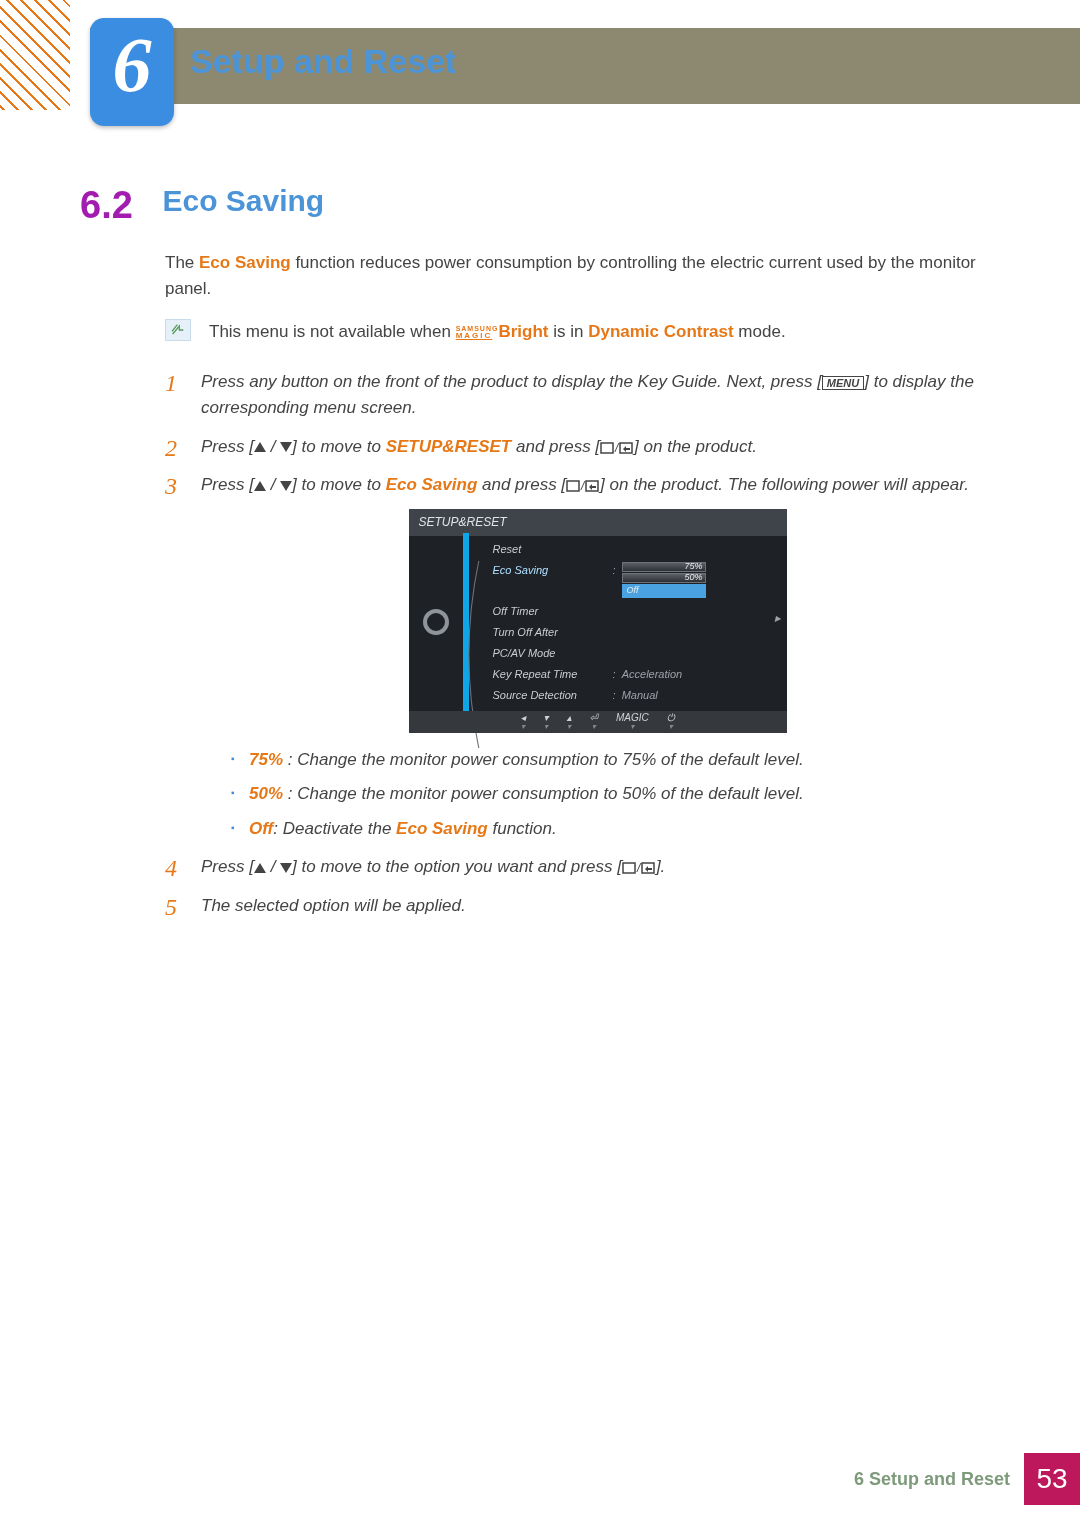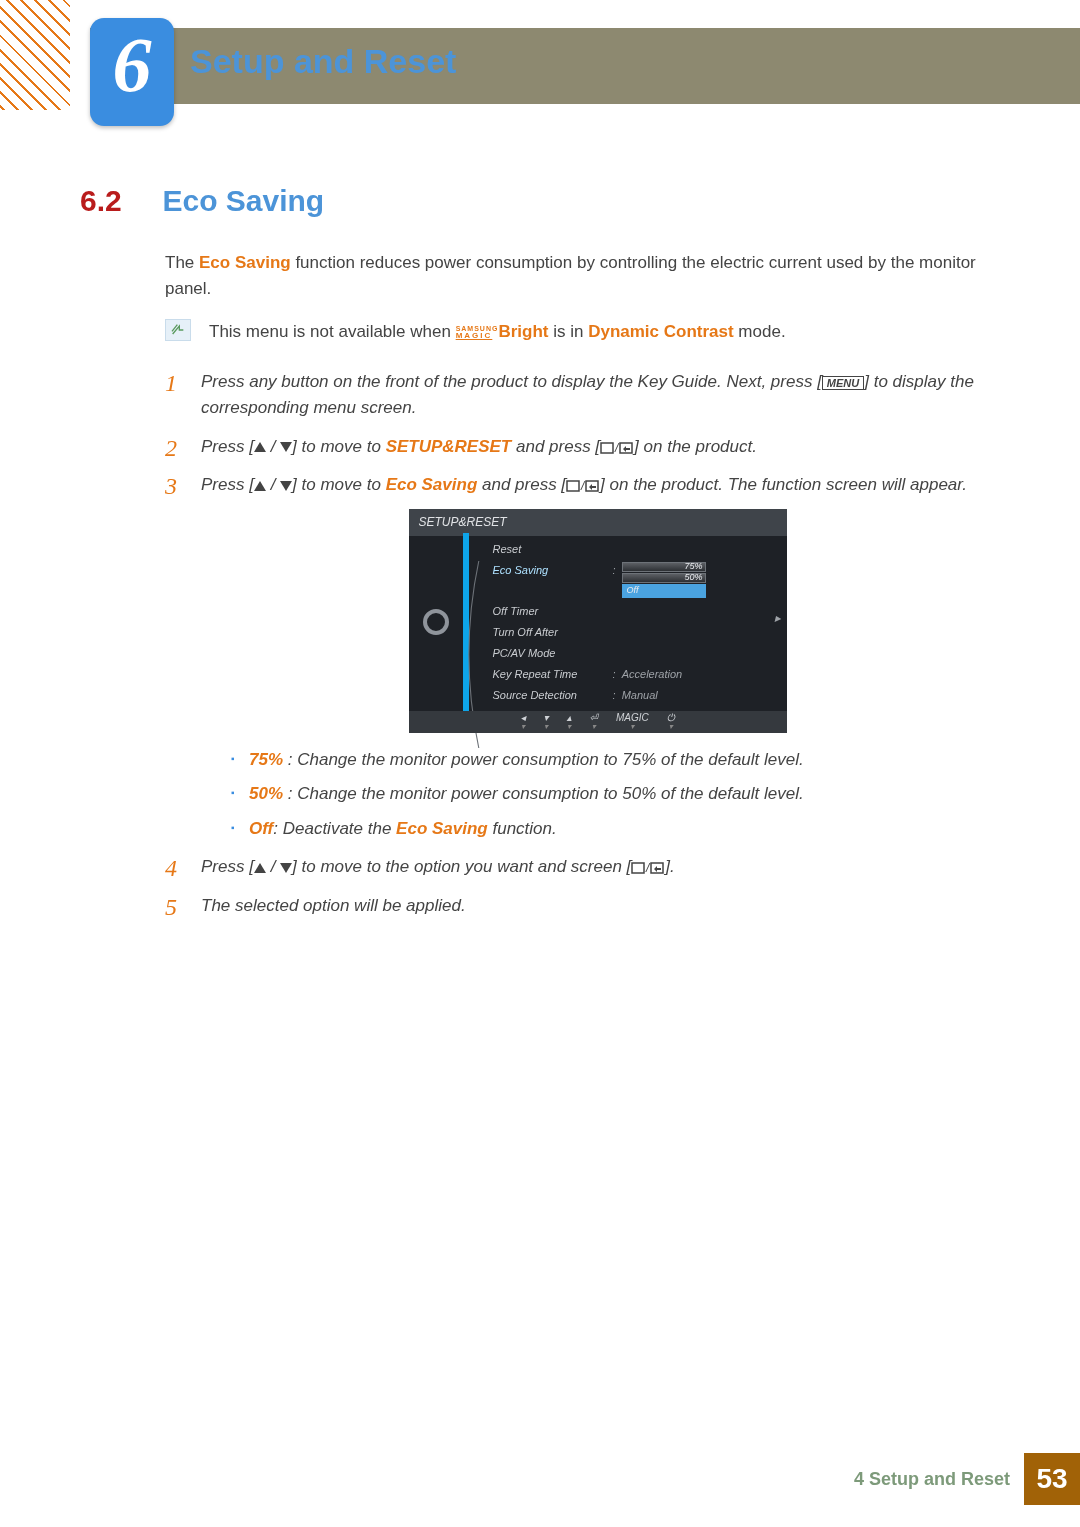--- a/index.html
+++ b/index.html
@@ -12,21 +12,21 @@
     background: repeating-linear-gradient(45deg, #e67817 0 2px, transparent 2px 10px);
   }
   
   .hdr-bar { position:absolute; left:90px; right:0; top:28px; height:76px; background:#8d8970; }
   .chapter-tab { position:absolute; left:90px; top:18px; width:84px; height:108px; border-radius:14px; background:#3a8de0; box-shadow:0 2px 4px rgba(0,0,0,.25); }
   .chapter-num { position:absolute; left:98px; top:20px; width:68px; text-align:center; font-size:78px; font-weight:700; color:#fff; font-style:italic; font-family:"Times New Roman",serif;}
   .chapter-title { position:absolute; left:190px; top:42px; font-size:34px; font-weight:700; color:#4c94d8; }
 
   
   .sec-row { position:absolute; left:80px; top:184px; right:60px; }
-  .sec-num { display:inline-block; width:78px; font-size:30px; font-weight:700; color:#b91c1c; vertical-align:top;}
+  .sec-num { display:inline-block; width:78px; font-size:38px; font-weight:700; color:#a21caf; vertical-align:top;}
   .sec-title { display:inline-block; font-size:30px; font-weight:700; color:#4c94d8; }
 
   .body { position:absolute; left:165px; right:86px; top:250px; font-size:17px; line-height:1.55; color:#444;}
   .body p { margin-bottom:12px; }
   .body b.orange, .orange { color:#e67817; font-weight:700; }
   .body .menu-btn { border:1px solid #444; padding:0 4px; font-size:11px; font-weight:700; }
 
   .note-row { display:flex; gap:18px; margin:16px 0 24px 0; }
   .note-icon { width:26px; height:22px; background:#e6f0f8; border:1px solid #c9dceb; display:flex; align-items:center; justify-content:center;}
   .note-icon svg { width:16px; height:16px; }
@@ -69,21 +69,21 @@
   .osd-nav span { font-size:10px; color:#cfd2d6; display:flex; flex-direction:column; align-items:center; line-height:1;}
   .osd-nav span::after{ content:"\25BE"; font-size:8px; color:#888;}
 
   ul.opts { list-style:none; margin:6px 0 12px 30px;}
   ul.opts li { position:relative; padding-left:18px; margin-bottom:8px;}
   ul.opts li::before { content:"\25AA"; position:absolute; left:0; top:4px; color:#3a8de0; font-size:10px;}
 
   
   .footer { position:absolute; right:0; bottom:22px; display:flex; align-items:center;}
   .footer .txt { font-size:18px; font-weight:700; color:#7d9a7a; margin-right:14px;}
-  .footer .pageno { width:56px; height:52px; background:#a16207; color:#fff; font-size:28px; font-weight:700; display:flex; align-items:center; justify-content:center;}
+  .footer .pageno { width:56px; height:52px; background:#be185d; color:#fff; font-size:28px; font-weight:400; display:flex; align-items:center; justify-content:center;}
 </style>
 </head>
 <body>
 
 <div class="page">
   <div class="stripes"></div>
   <div class="hdr-bar"></div>
   <div class="chapter-tab"></div>
   <div class="chapter-num">6</div>
   <div class="chapter-title">Setup and Reset</div>
@@ -122,21 +122,21 @@
               <rect x="20" y="2" width="12" height="10" fill="none" stroke="#444" stroke-width="1.5"></rect>
               <path d="M30 7 L26 7 L26 5 L23 8 L26 11 L26 9 L30 9" fill="#444"></path>
             </svg></span><span>] on the product.</span>
       </li>
       <li>
         <span>Press [</span><span class="tri-up"></span> / <span class="tri-down"></span><span>] to move to </span><b class="orange">Eco Saving</b><span> and press [</span><span class="enter-ico"><svg width="34" height="14">
               <rect x="1" y="2" width="12" height="10" fill="none" stroke="#444" stroke-width="1.5"></rect>
               <text x="15" y="11" font-size="12" fill="#444">/</text>
               <rect x="20" y="2" width="12" height="10" fill="none" stroke="#444" stroke-width="1.5"></rect>
               <path d="M30 7 L26 7 L26 5 L23 8 L26 11 L26 9 L30 9" fill="#444"></path>
-            </svg></span><span>] on the product. The function screen will appear.</span>
+            </svg></span><span>] on the product. The following power will appear.</span>
 
         <div class="osd">
           <div class="osd-title">SETUP&amp;RESET</div>
           <div class="osd-body">
             <div class="osd-left">
                 <div class="gear"></div>
               </div>
             <div class="osd-menu">
               <svg class="curve" viewBox="0 0 20 170" preserveAspectRatio="none">
                   <path d="M18 0 Q0 85 18 170" stroke="#6d7278" fill="none"></path>
@@ -194,28 +194,28 @@
           </div>
         </div>
 
         <ul class="opts">
           <li><b class="orange">75%</b><span> : Change the monitor power consumption to 75% of the default level.</span></li>
           <li><b class="orange">50%</b><span> : Change the monitor power consumption to 50% of the default level.</span></li>
           <li><b class="orange">Off</b><span>: Deactivate the </span><b class="orange">Eco Saving</b><span> function.</span></li>
         </ul>
       </li>
       <li>
-        <span>Press [</span><span class="tri-up"></span> / <span class="tri-down"></span><span>] to move to the option you want and screen [</span><span class="enter-ico"><svg width="34" height="14">
+        <span>Press [</span><span class="tri-up"></span> / <span class="tri-down"></span><span>] to move to the option you want and press [</span><span class="enter-ico"><svg width="34" height="14">
               <rect x="1" y="2" width="12" height="10" fill="none" stroke="#444" stroke-width="1.5"></rect>
               <text x="15" y="11" font-size="12" fill="#444">/</text>
               <rect x="20" y="2" width="12" height="10" fill="none" stroke="#444" stroke-width="1.5"></rect>
               <path d="M30 7 L26 7 L26 5 L23 8 L26 11 L26 9 L30 9" fill="#444"></path>
             </svg></span><span>].</span>
       </li>
       <li>The selected option will be applied.</li>
     </ol>
   </div>
 
   <div class="footer">
-    <div class="txt">4 Setup and Reset</div>
+    <div class="txt">6 Setup and Reset</div>
     <div class="pageno">53</div>
   </div>
 </div>
 
 </body></html>

